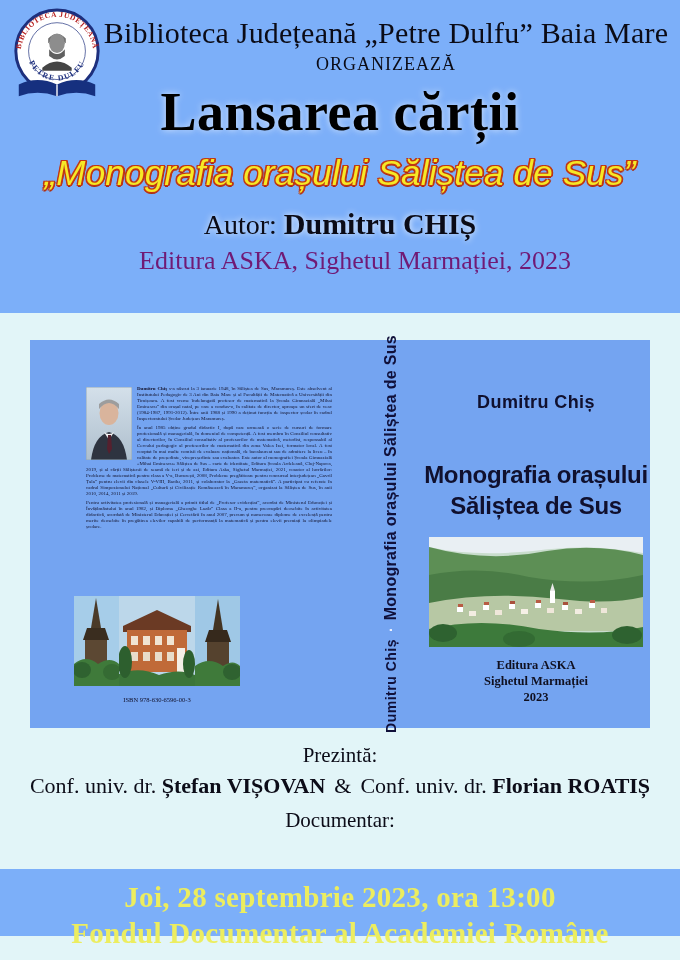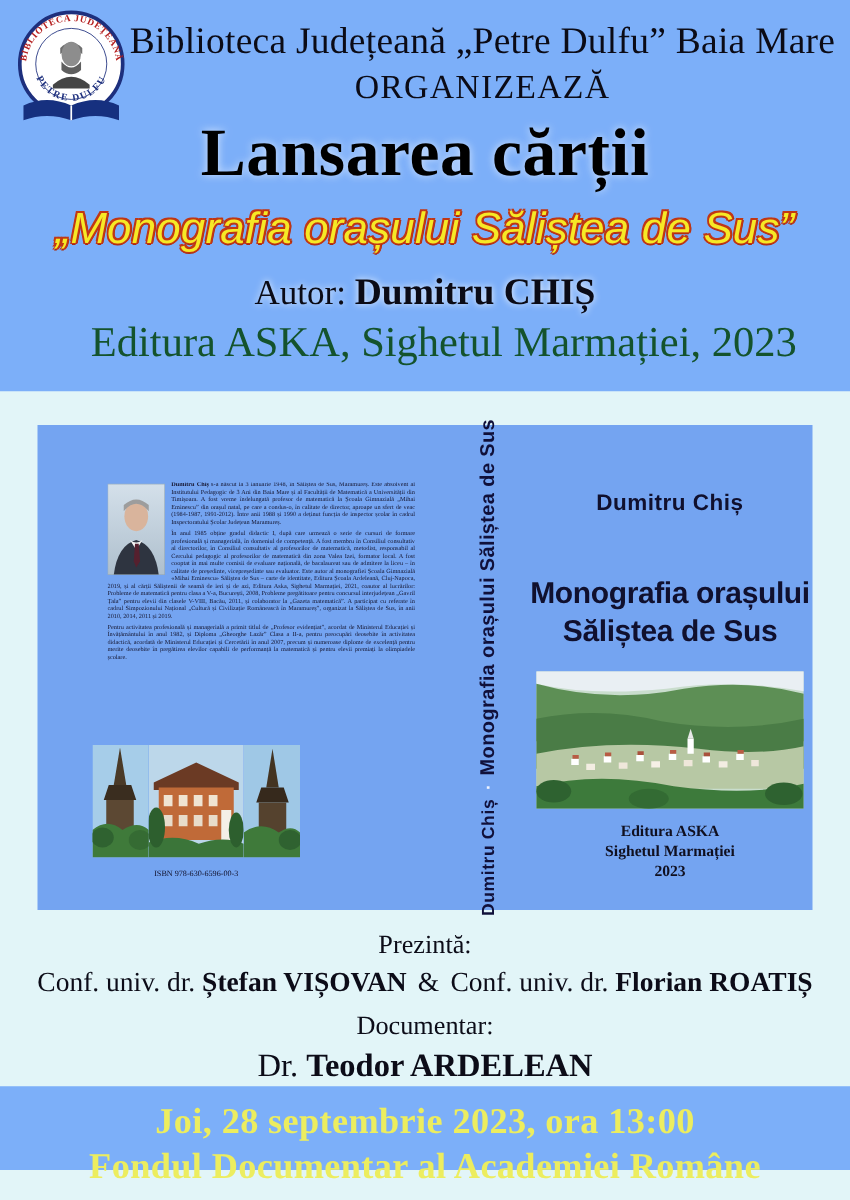--- a/index.html
+++ b/index.html
@@ -3,30 +3,30 @@
 <meta charset="utf-8">
 <style>
   html,body{margin:0;padding:0;}
   body{width:680px;height:960px;overflow:hidden;font-family:"Liberation Serif",serif;}
   .poster{width:680px;height:960px;position:relative;background:#e2f5f8;}
 
   
   .top{height:313px;background:#7caff9;position:relative;text-align:center;padding-top:16px;box-sizing:border-box;}
   .logo{position:absolute;left:8px;top:6px;width:98px;height:102px;}
   .l1{font-size:30px;color:#0b0b16;padding-left:92px;letter-spacing:.2px;}
-  .l2{font-size:27px;color:#0b0b16;padding-left:92px;margin-top:4px;letter-spacing:1px;}
+  .l2{font-size:18px;color:#0b0b16;padding-left:92px;margin-top:4px;letter-spacing:1px;}
   .l3{margin:6px 0 0;font-size:54px;font-weight:bold;color:#000000;letter-spacing:.5px;
       text-shadow:0 0 7px rgba(230,240,255,.85);}
   .l4{margin-top:10px;font-family:"Liberation Sans",sans-serif;font-style:italic;font-weight:normal;
       font-size:35px;color:#f6e926;letter-spacing:.2px;
       text-shadow:-1.4px -1.4px 0 #c13714,1.4px -1.4px 0 #c13714,-1.4px 1.4px 0 #c13714,
                   1.4px 1.4px 0 #c13714,0 1.8px 0 #a82c0e,1.8px 0 0 #a82c0e;}
   .l5{margin-top:14px;font-size:28px;color:#0b0b16;text-shadow:0 0 6px rgba(255,255,255,.9);}
   .l5 b{font-size:30px;}
-  .l6{margin-top:5px;font-size:34px;color:#14532d;padding-left:30px;}
+  .l6{margin-top:5px;font-size:26px;color:#701a75;padding-left:30px;}
 
   
   .mid{height:556px;background:#e2f5f8;}
   .book{width:620px;height:388px;margin:0 auto;position:relative;top:27px;background:#74a4f1;
         display:flex;box-sizing:border-box;}
   .back{width:330px;box-sizing:border-box;padding:46px 0 0 56px;}
   .bio{width:246px;height:202px;overflow:hidden;font-size:5px;line-height:6px;color:#14142e;
        text-align:justify;}
   .bio p{margin:0 0 3px;}
   .portrait{float:left;width:46px;height:73px;margin:1px 5px 2px 0;}
@@ -218,24 +218,20 @@
     </div>
 
     <div class="presenters">
       <div class="pz">Prezintă:</div>
       <div class="pline">
         <span>Conf. univ. dr.</span>
         <b>Ștefan VIȘOVAN</b><span class="amp">&amp;</span><span>Conf. univ. dr.</span>
         <b>Florian ROATIȘ</b>
       </div>
       <div class="pz">Documentar:</div>
-      <div class="mline">
-        <span>Dr.</span>
-        <b>Teodor ARDELEAN</b>
-      </div>
     </div>
   </main>
 
   <footer class="bottom">
     <div>Joi, 28 septembrie 2023, ora 13:00</div>
     <div>Fondul Documentar al Academiei Române</div>
   </footer>
 </div>
 
 </body></html>

